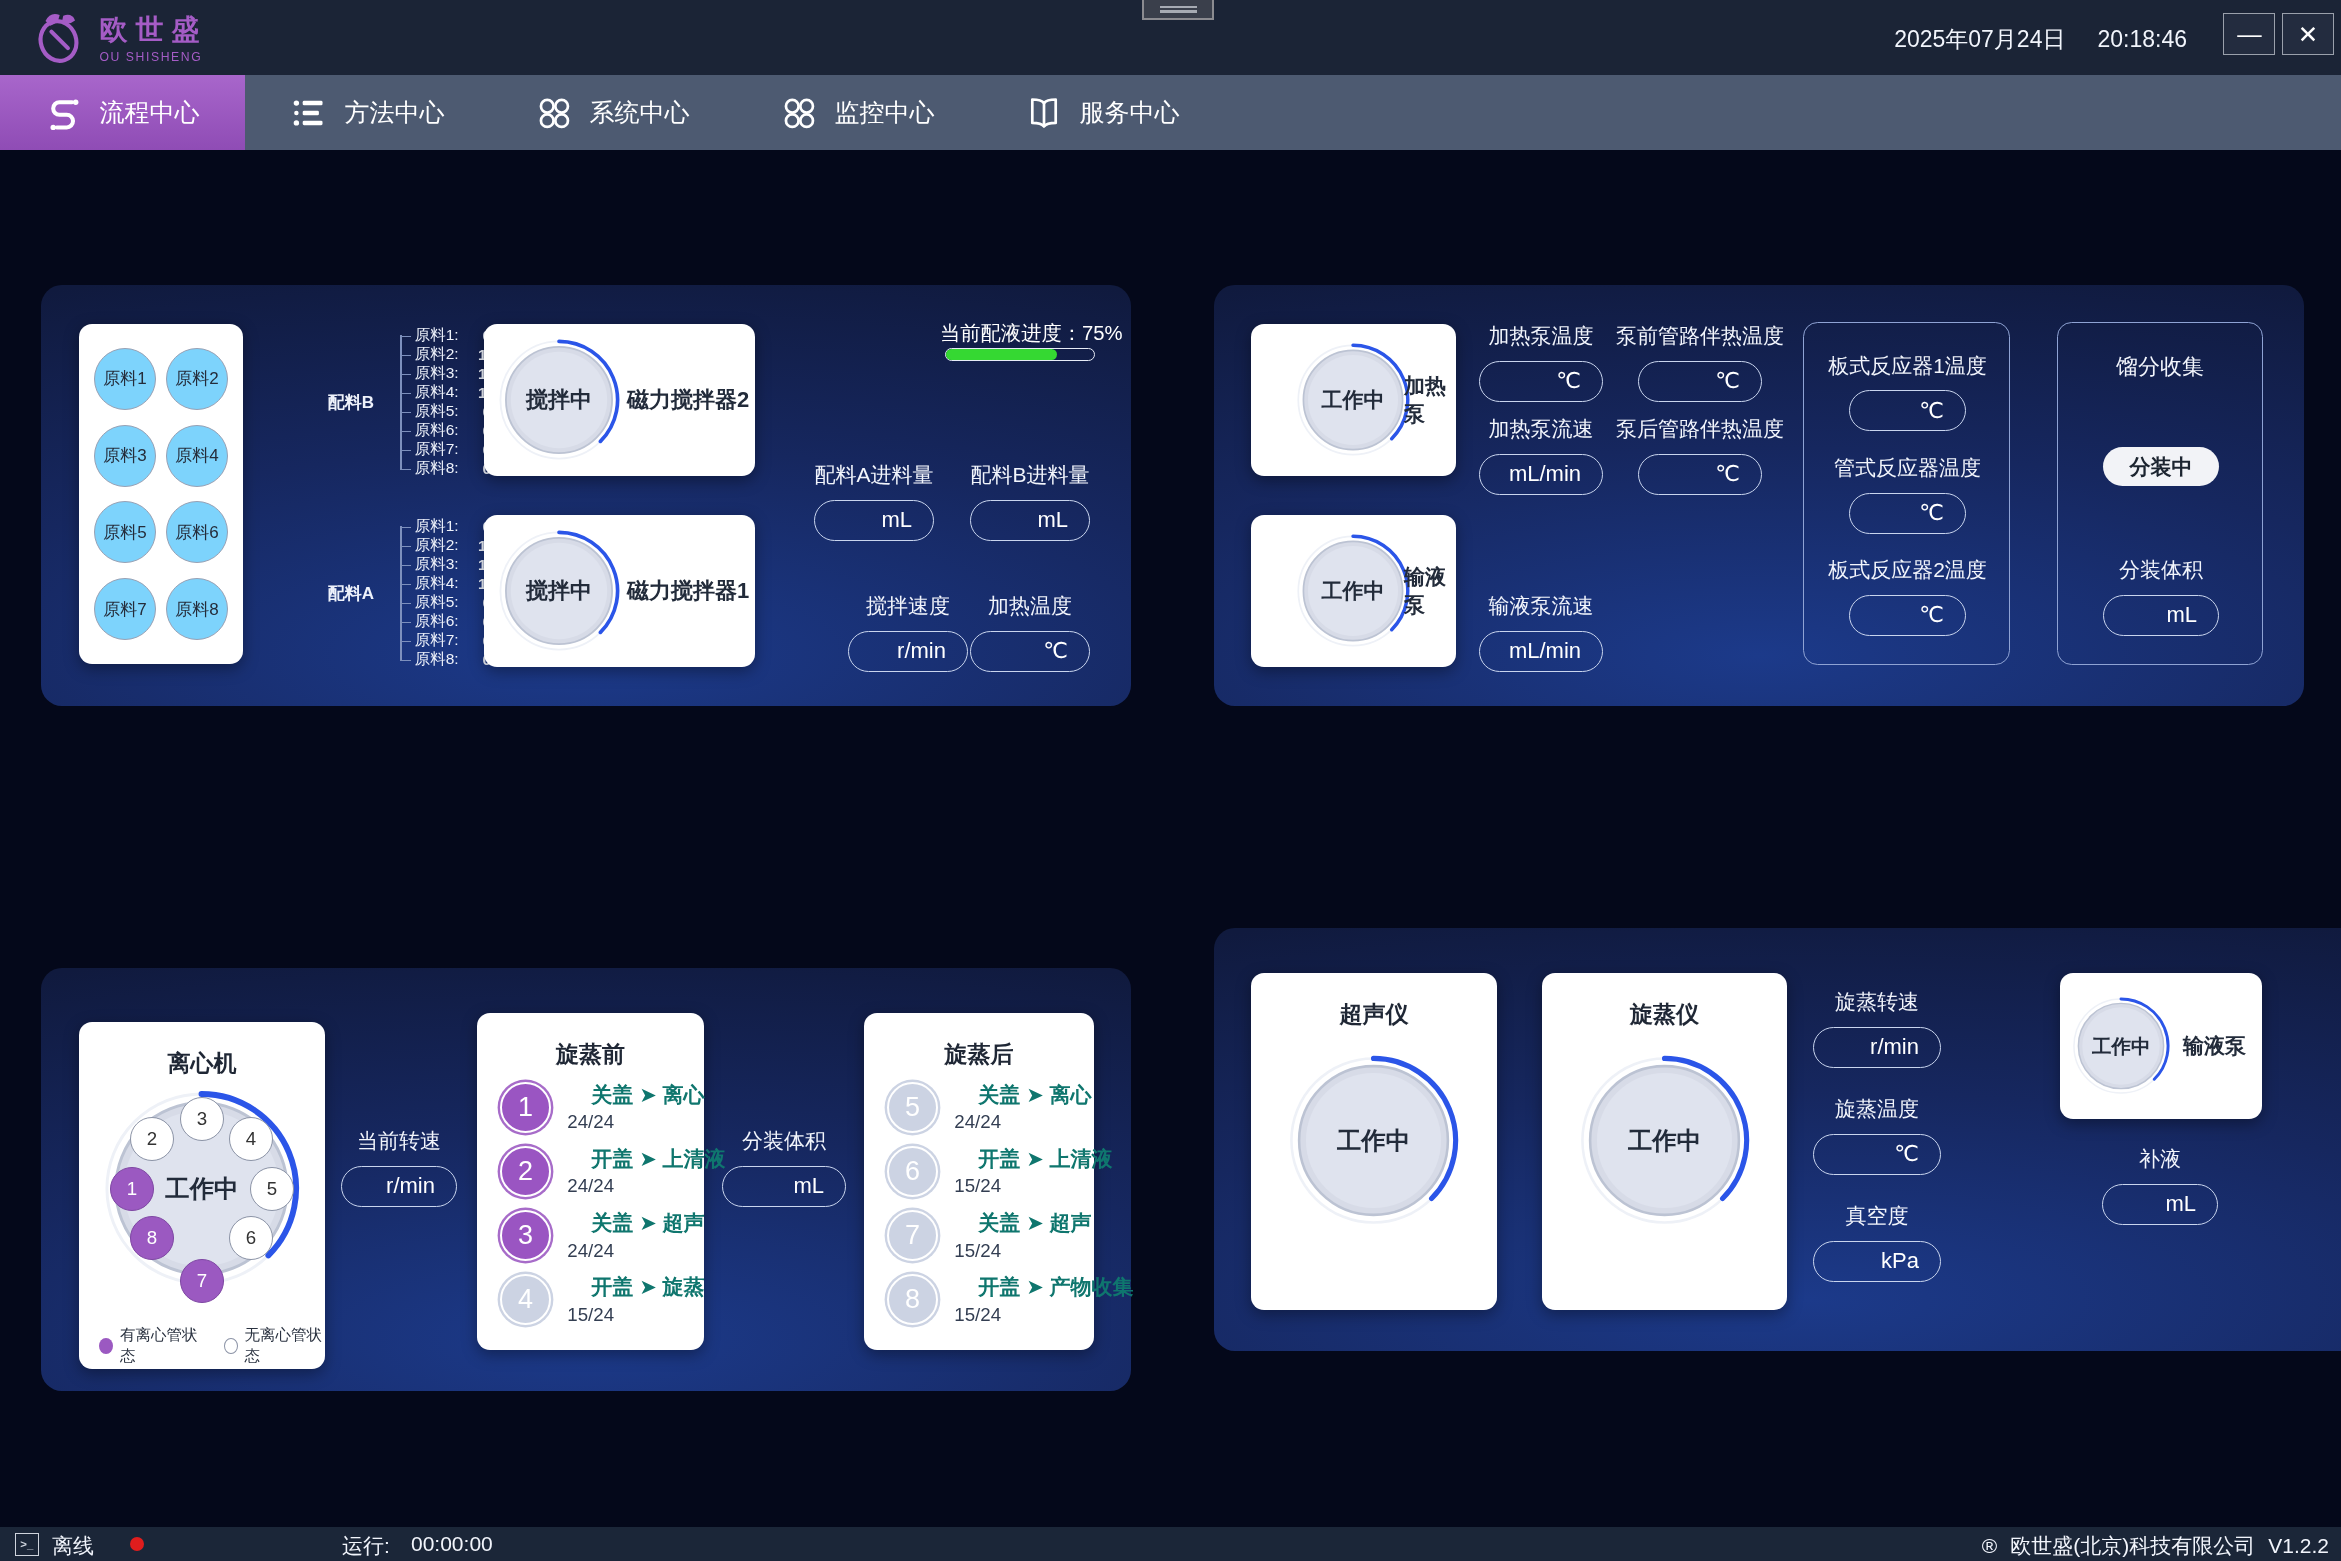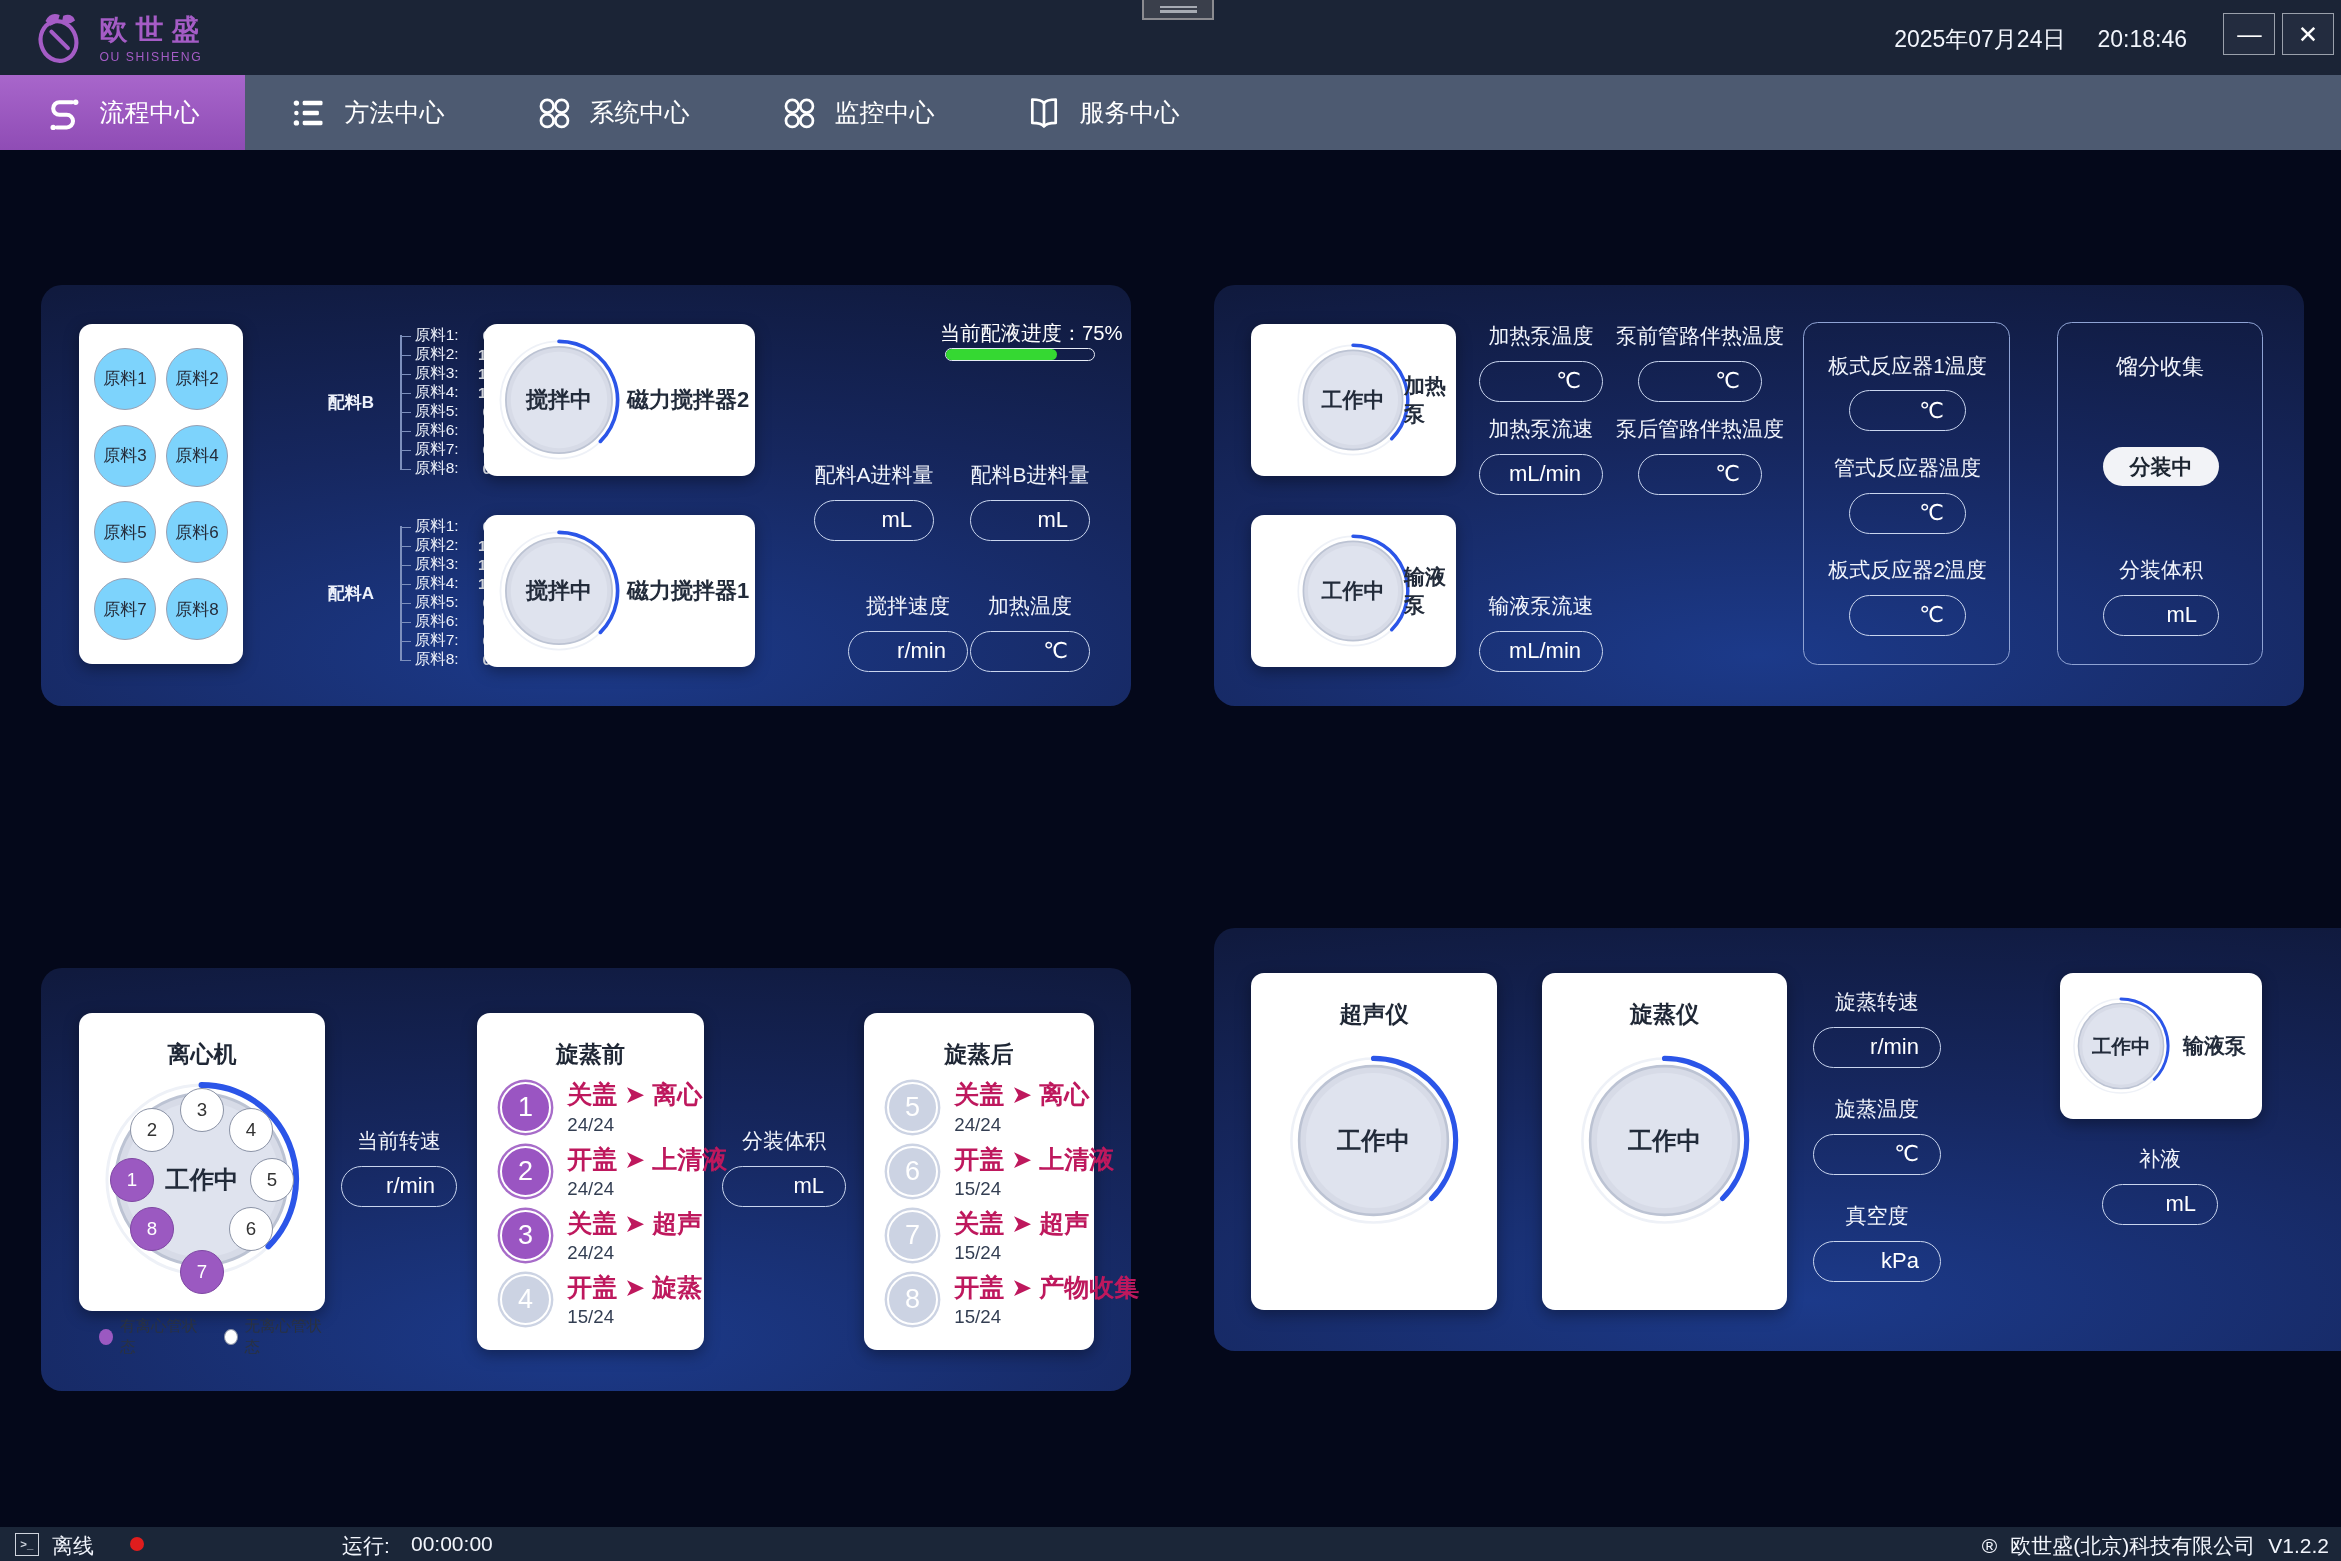--- a/index.html
+++ b/index.html
@@ -66,21 +66,21 @@
   .titem::before{content:'';position:absolute;left:0;top:50%;width:10.6px;height:1.6px;background:#7d90bd;}
   .t-name{width:55px;}
   .t-val{width:34px;text-align:center;font-weight:bold;}
   .t-unit{width:29px;text-align:right;}
   
   .steps{position:absolute;left:23px;right:6.5px;top:68px;}
   .step{display:flex;align-items:center;height:52px;margin-bottom:12.2px;gap:16.3px;}
   .step-no{width:47px;height:47px;border-radius:50%;flex:0 0 47px;display:flex;align-items:center;justify-content:center;
            font-size:27px;color:#fff;background:#ccd3e3;border:2.4px solid #fff;box-shadow:0 0 0 2.4px #ccd3e3;}
   .step.done .step-no{background:#9a55c2;box-shadow:0 0 0 2.4px #a76cc9;}
-  .step-l1{font-size:25px;font-weight:bold;color:#be185d;white-space:nowrap;}
+  .step-l1{font-size:21px;font-weight:bold;color:#0f766e;white-space:nowrap;margin-left:24px;}
   .step-l2{font-size:18.7px;color:#333e52;margin-top:2.4px;}
   
   .tube{position:absolute;width:44px;height:44px;border-radius:50%;display:flex;align-items:center;justify-content:center;
         font-size:18.7px;box-sizing:border-box;}
   .tube.filled{background:#9b59c1;color:#fff;border:1.6px solid #7e46a3;}
   .tube.empty{background:#fff;color:#333;border:1.6px solid #8b93a6;}
   .legend{position:absolute;left:20.3px;top:303px;display:flex;gap:23px;font-size:15.5px;color:#2a3240;align-items:center;}
   .legend .item{display:flex;align-items:center;gap:6.5px;}
   .ldot{width:16.3px;height:16.3px;border-radius:50%;}
   .ldot.p{background:#9b59c1;}
@@ -420,21 +420,21 @@
       <div class="fgroup" style="left:45px;top:233px;width:116px">
         <div class="flabel">分装体积</div>
         <div class="pill">
             <span>mL</span>
           </div>
       </div>
     </div>
   </section>
 
   <section class="panel" style="left:41px;top:968px;width:1090px;height:423px">
-    <div class="card" style="left:38px;top:45px;width:246px;height:298px">
+    <div class="card" style="left:38px;top:54px;width:246px;height:347px">
       <div class="card-title" style="top:26px">离心机</div>
       <div class="gauge" style="left:24.4px;top:68px;width:197px;height:197px">
           <svg viewBox="0 0 200 200">
   <circle cx="100" cy="100" r="96" fill="none" stroke="#eef1f7" stroke-width="3"></circle>
   <path d="M100 4 A96 96 0 0 1 167.9 167.9" fill="none" stroke="#2b55e8" stroke-width="6" stroke-linecap="round"></path>
   <circle cx="100" cy="100" r="87" fill="#d7dbe7" stroke="#bcc3d3" stroke-width="3"></circle>
   <circle cx="100" cy="100" r="79" fill="#dfe3ee"></circle>
 </svg>
         </div>
       <div class="gauge-status" style="left:24.4px;top:68px;width:197px;height:197px;font-size:24.4px">工作中</div>

